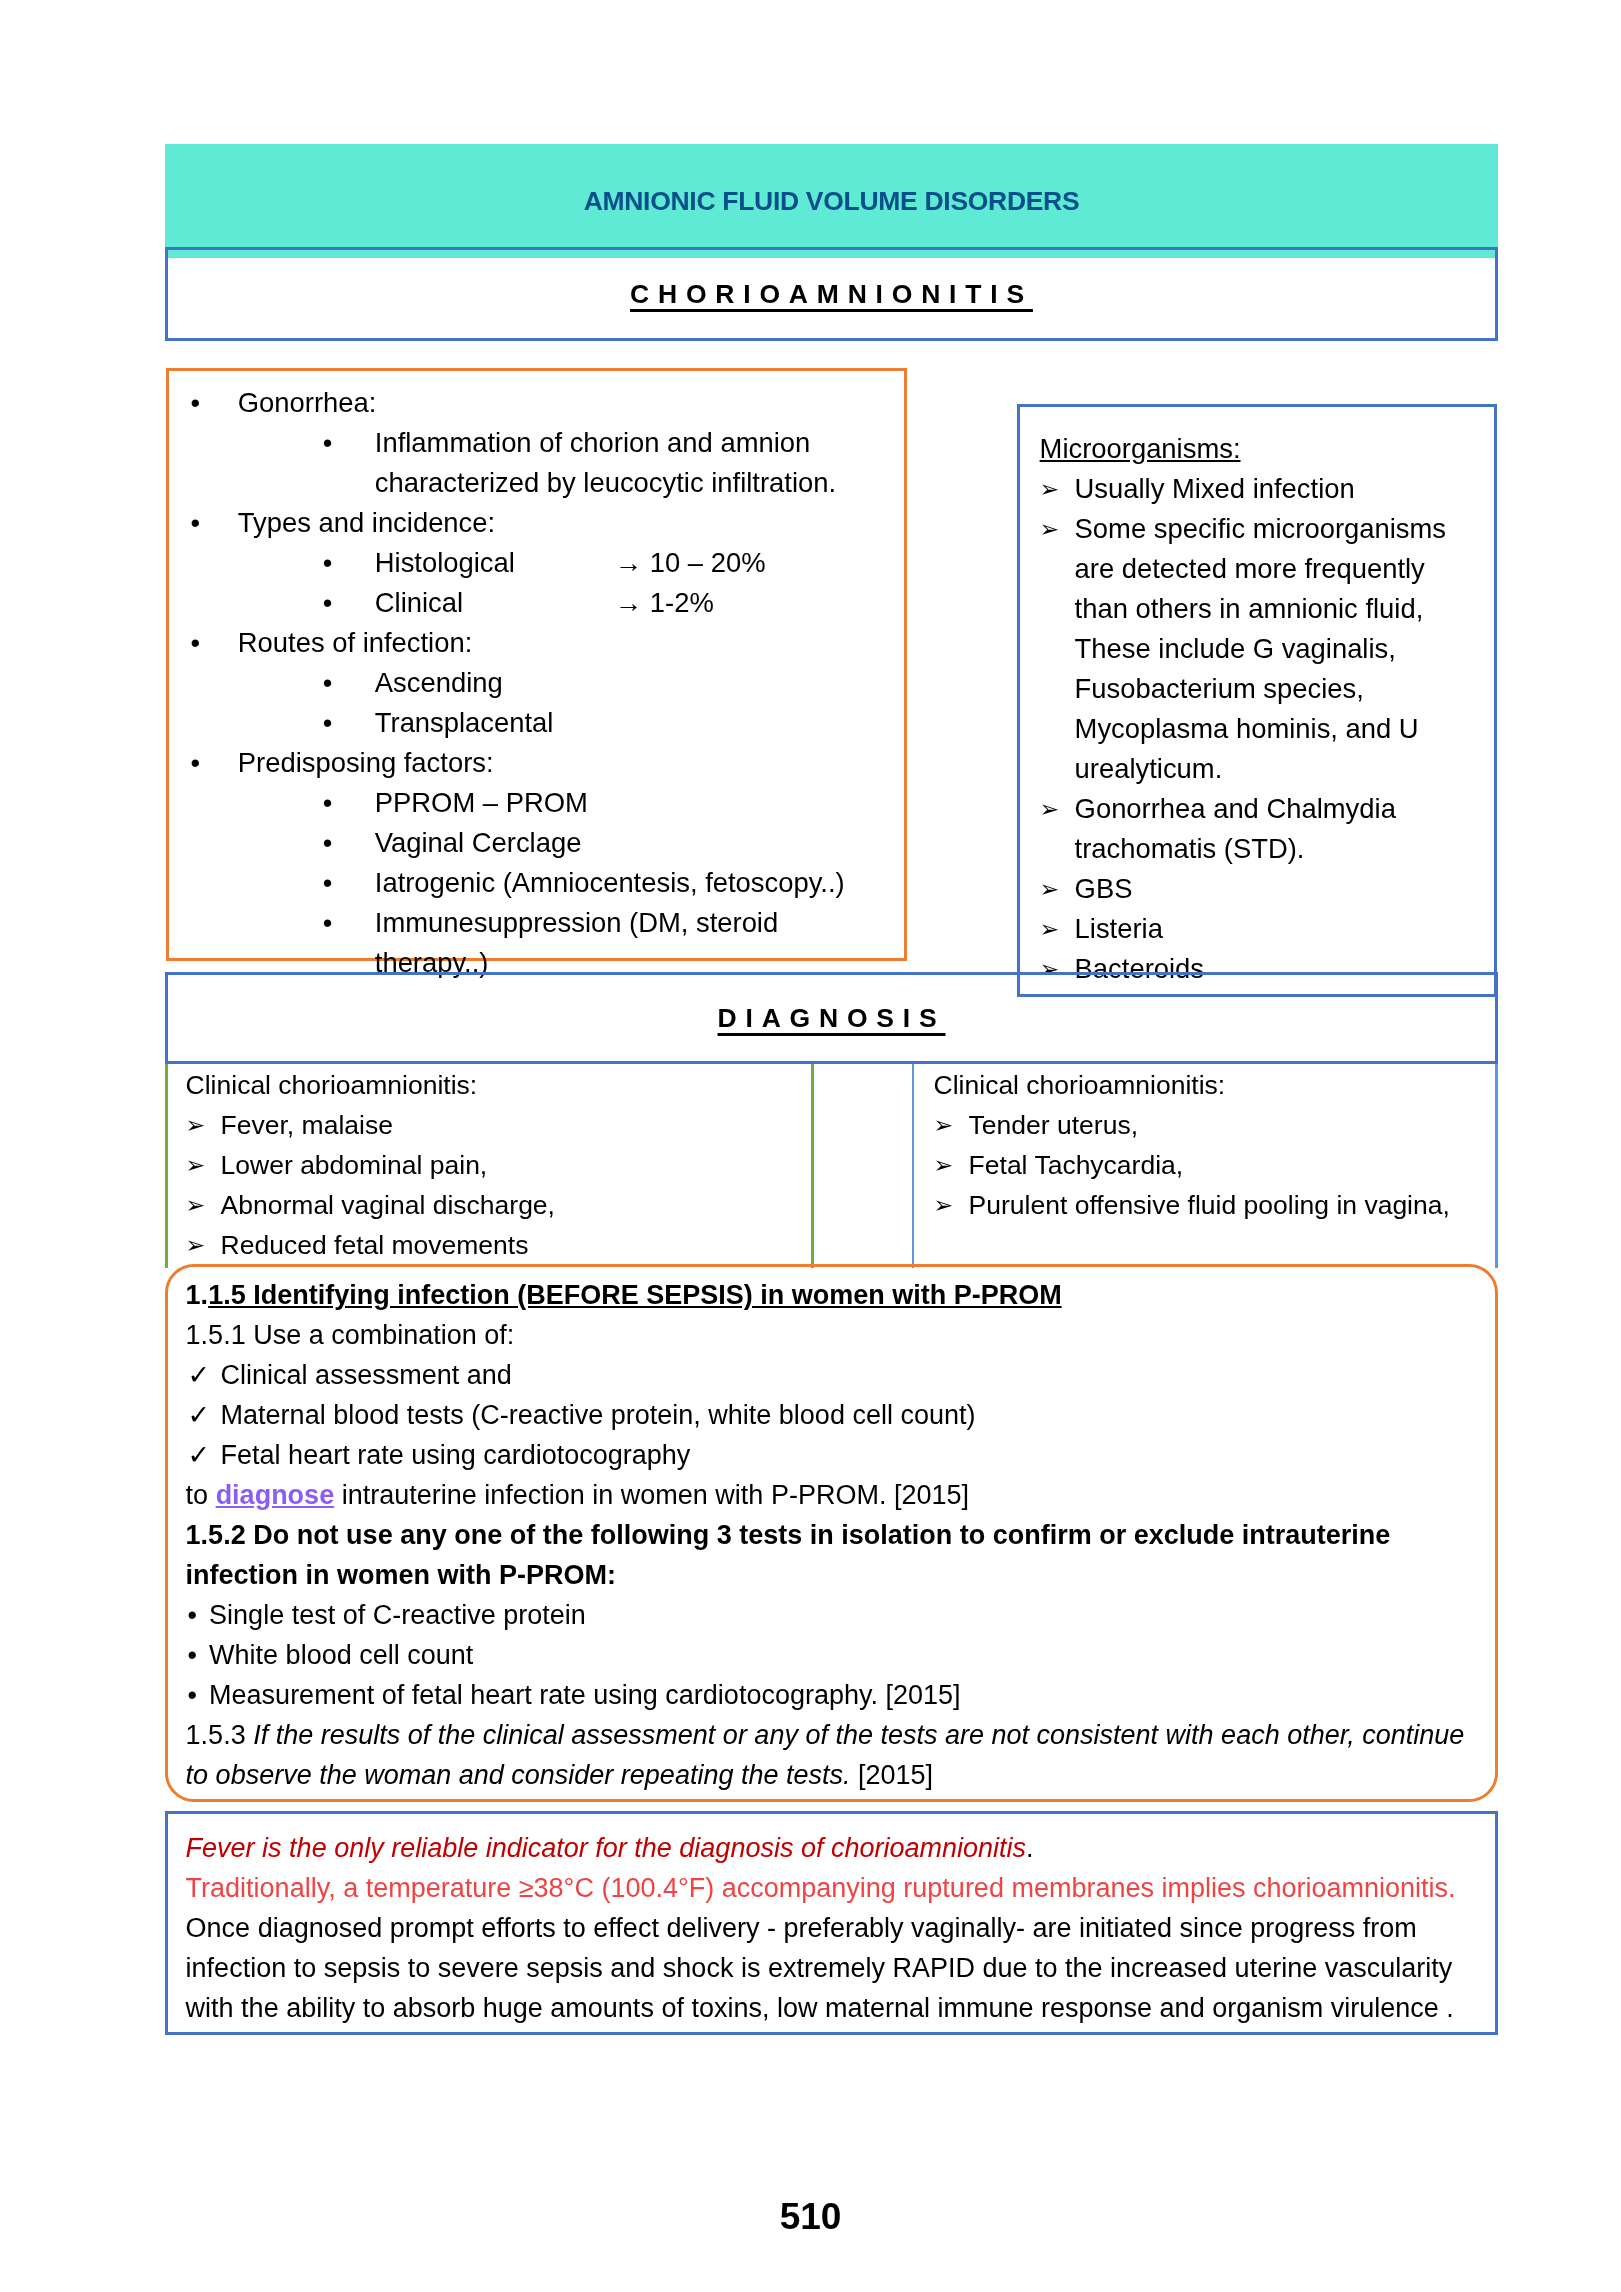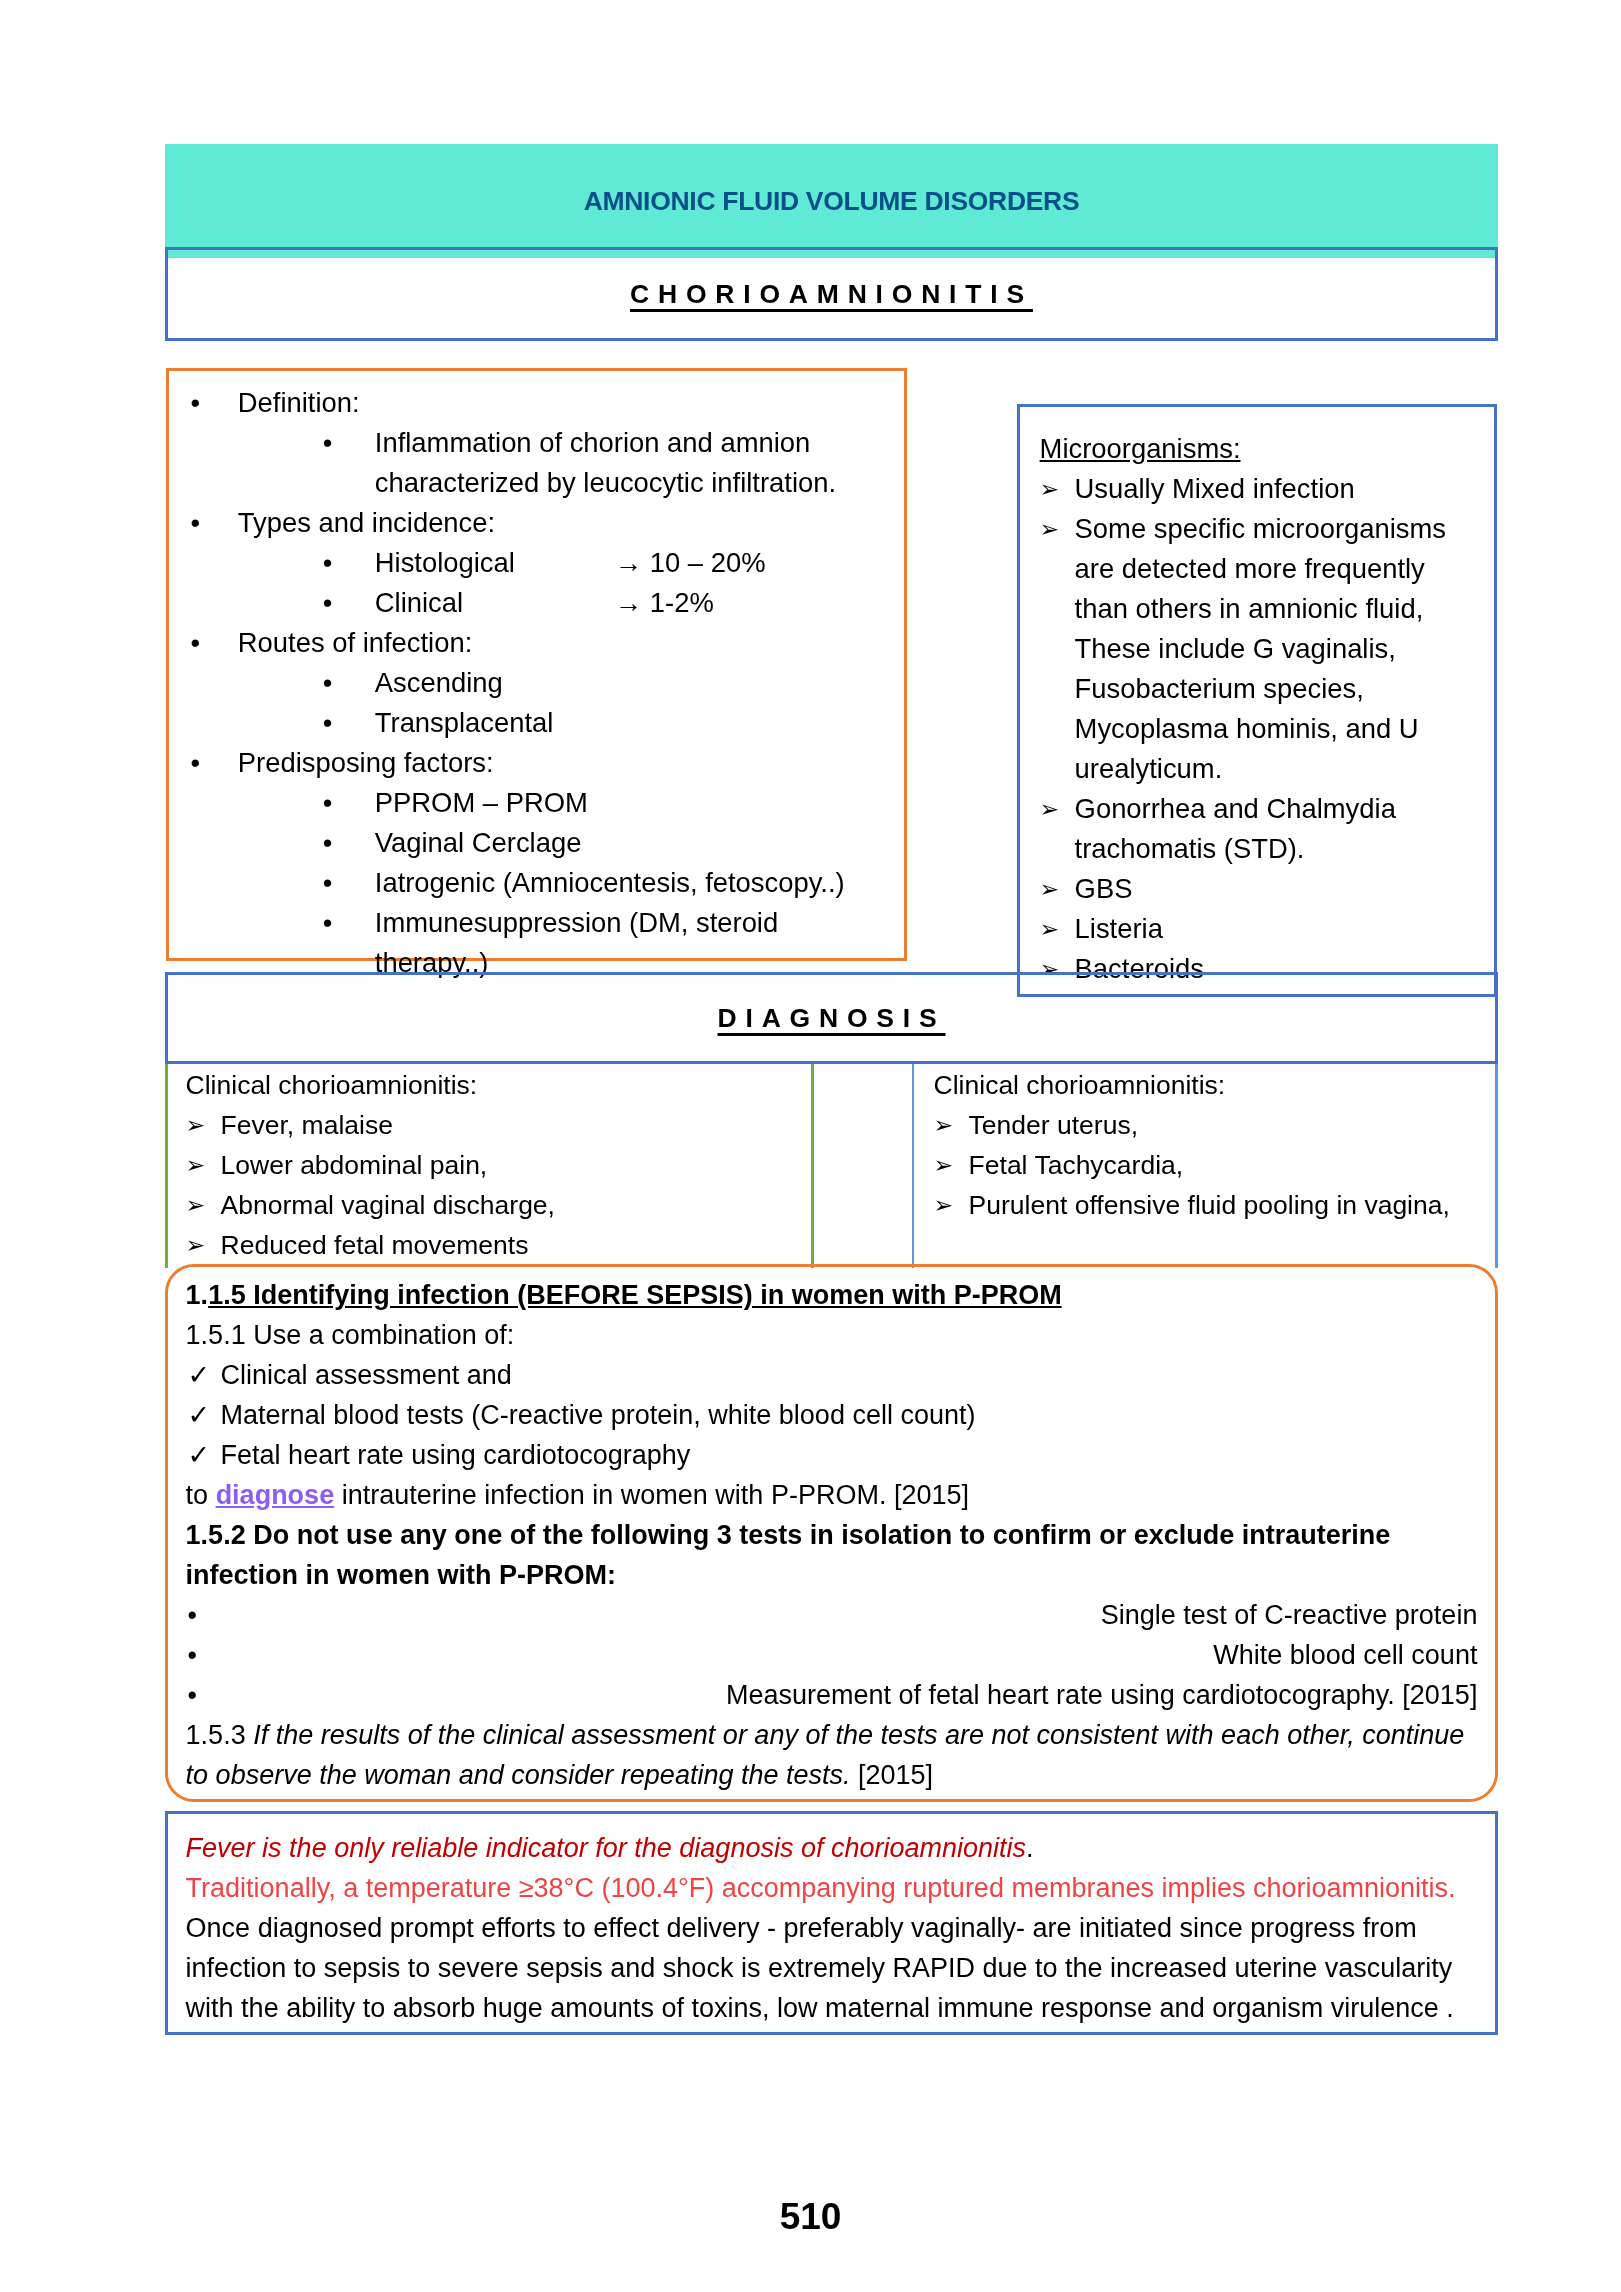--- a/index.html
+++ b/index.html
@@ -19,21 +19,21 @@
   ul.l2 { list-style:none; margin:0; padding:0 0 0 81px; }
   ul.l2 > li { position:relative; padding-left:56px; }
   ul.l2 > li::before { content:"•"; position:absolute; left:3.9px; }
   .tab { display:inline-block; width:240px; }
   .arrow-list { list-style:none; margin:0; padding:0; }
   .arrow-list > li { position:relative; padding-left:35px; }
   .arrow-list > li::before { content:"➢"; position:absolute; left:0; font-size:23.5px; }
   .check-list { list-style:none; margin:0; padding:0; }
   .check-list > li { position:relative; padding-left:35px; }
   .check-list > li::before { content:"✓"; position:absolute; left:2px; }
-  .dot-list { list-style:none; margin:0; padding:0;text-align:right; }
+  .dot-list { list-style:none; margin:0; padding:0; }
   .dot-list > li { position:relative; padding-left:23.5px; }
   .dot-list > li::before { content:"•"; position:absolute; left:2px; }
   .u { text-decoration:underline; }
   .b { font-weight:bold; }
   .i { font-style:italic; }
   .link { color:#8b5cf6; font-weight:bold; text-decoration:underline; }
   .red { color:#c00000; font-style:italic; }
   .blue { color:#ef4444; }
   .page-num { left:0; width:1621px; top:2196px; text-align:center; font-weight:bold; font-size:37px; }
 </style>
@@ -44,21 +44,21 @@
   <span class="header-title">AMNIONIC FLUID VOLUME DISORDERS</span>
 </div>
 
 <div class="abs chorio section-head">
   <span class="spaced">CHORIOAMNIONITIS</span>
 </div>
 
 <div class="abs box-orange txt" style="left:166px; top:368px; width:741px; height:593px; padding:11.8px 9.8px 0 9.8px;">
   <ul class="l1">
     <li>
-      <span>Definition:</span>
+      <span>Gonorrhea:</span>
       <ul class="l2">
         <li>Inflammation of chorion and amnion characterized by leucocytic infiltration.</li>
       </ul>
     </li>
     <li>
       <span>Types and incidence:</span>
       <ul class="l2">
         <li><span class="tab">Histological</span><span>→ 10 – 20%</span></li>
         <li><span class="tab">Clinical</span><span>→ 1-2%</span></li>
       </ul>

